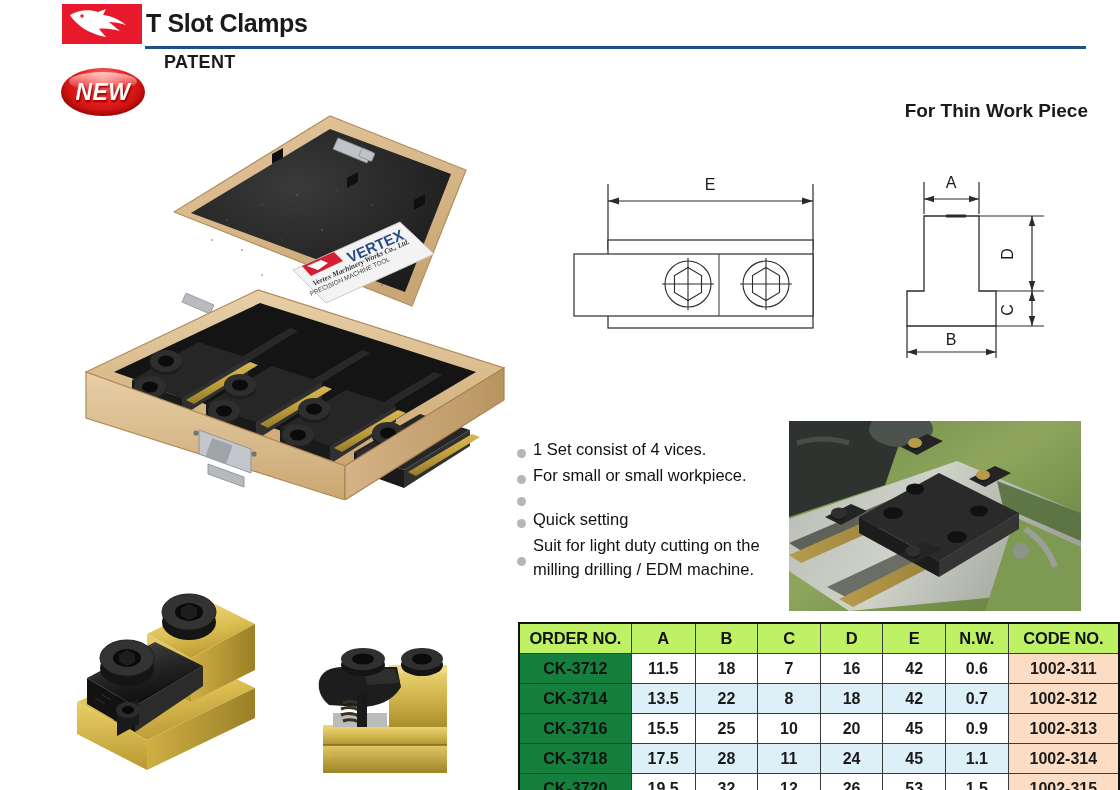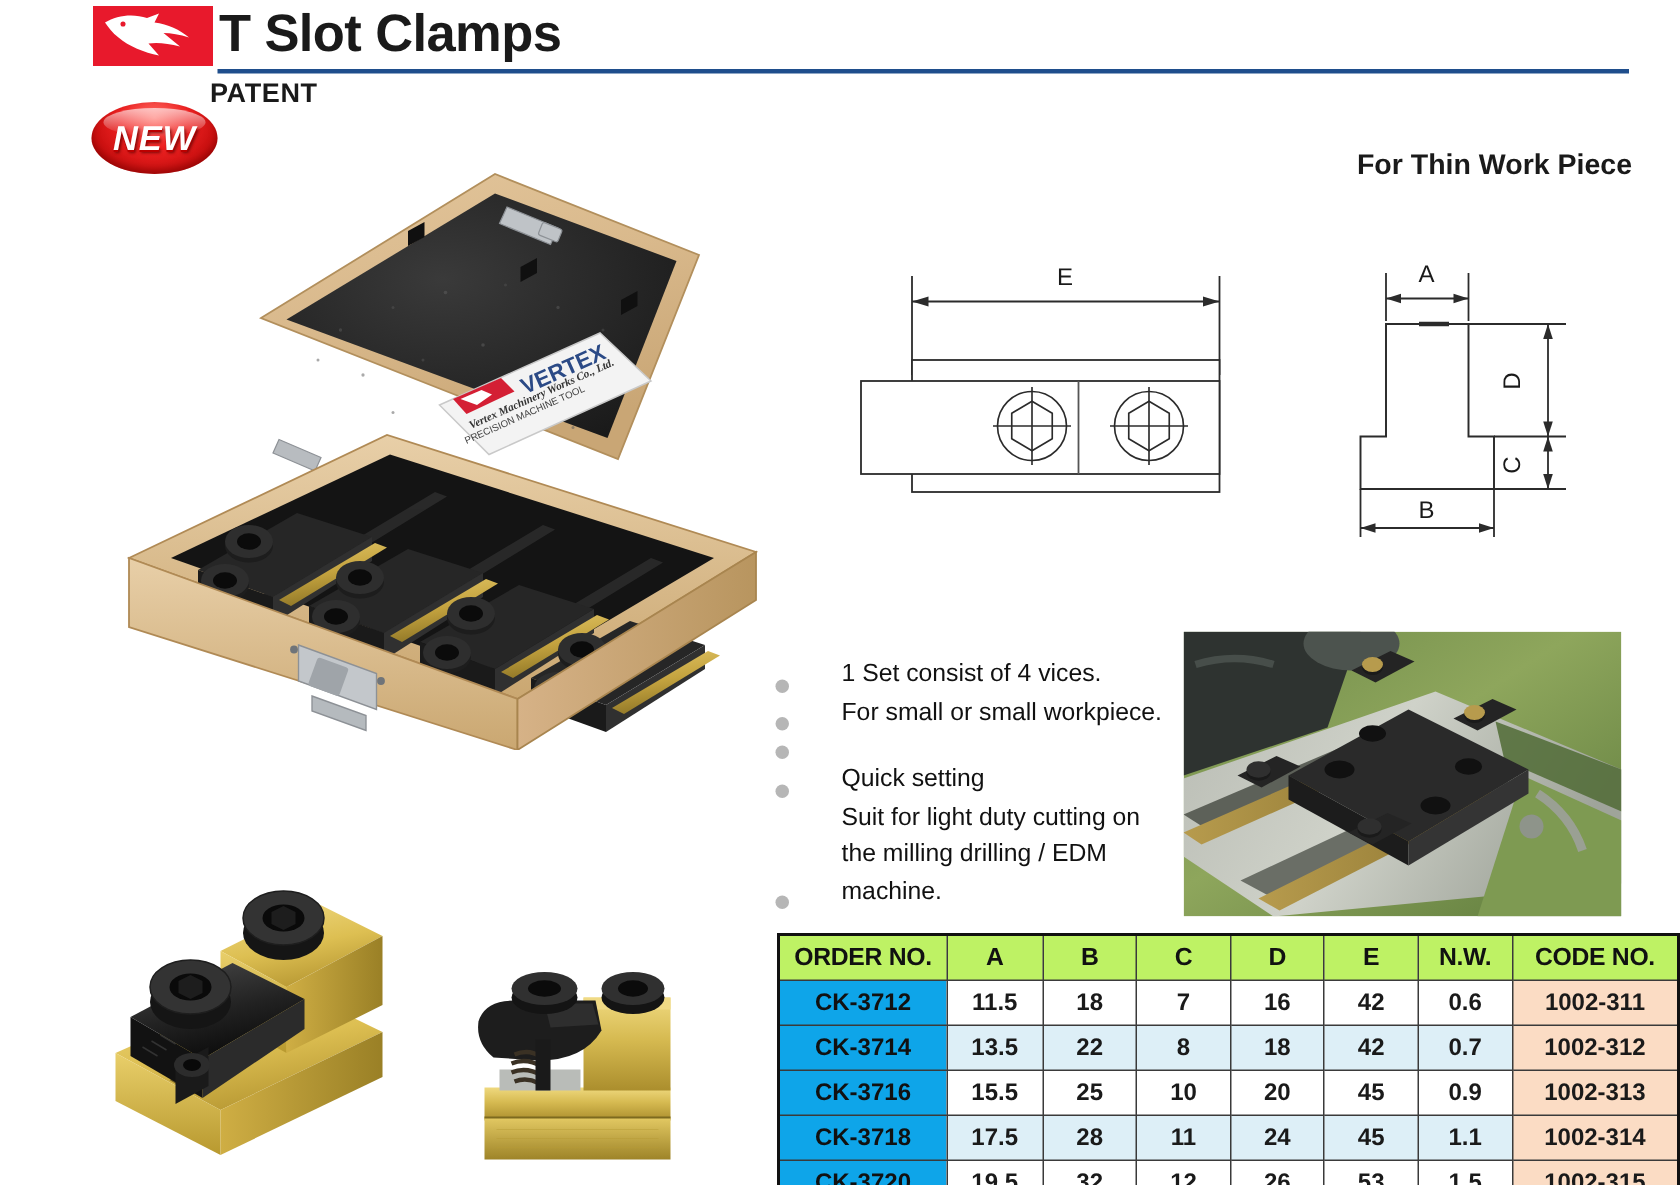--- a/index.html
+++ b/index.html
@@ -19,32 +19,32 @@
   .eagle-logo {
     position: absolute; left: 62px; top: 4px;
     width: 80px; height: 40px;
     background: #e8192c;
     overflow: hidden;
   }
   .eagle-logo svg { display: block; width: 80px; height: 40px; }
 
   .page-title {
     position: absolute; left: 146px; top: 2px;
-    font-size: 35px; font-weight: bold;
+    font-size: 25px; font-weight: bold;
     letter-spacing: -0.4px;
     line-height: 42px;
     white-space: nowrap;
   }
   .header-rule {
     position: absolute; left: 145px; top: 46px;
     width: 941px; height: 3px;
     background: #1f4e8c;
   }
   .patent-label {
-    position: absolute; left: 140px; top: 52px;
+    position: absolute; left: 164px; top: 52px;
     font-size: 18px; font-weight: bold;
     letter-spacing: 0.4px;
   }
   .header-right {
     position: absolute; right: 32px; top: 52px;
     font-size: 19px; font-weight: bold;
     white-space: nowrap;
     margin-top: 48px;
   }
 
@@ -91,23 +91,22 @@
     width: 210px; height: 205px;
   }
   .drawing-top svg, .drawing-side svg { display: block; width: 100%; height: 100%; }
 
   
   .features {
     position: absolute; left: 517px; top: 437px;
     width: 270px;
   }
   .feature-row {
-    display: flex; align-items: flex-end;
+    display: flex; align-items: center;
     margin-bottom: 1px;
-    gap: 28px;
   }
   .feature-dot {
     flex: 0 0 auto;
     width: 9px; height: 9px; border-radius: 50%;
     background: #b6b6b6;
     margin: 9px 7px 0 0;
   }
   .feature-text {
     font-size: 16.5px; line-height: 24.5px;
     color: #111;
@@ -153,21 +152,21 @@
     font-weight: bold;
     font-size: 16.5px;
     letter-spacing: -0.2px;
   }
   .spec-table thead th.th-order { width: 104px; }
   .spec-table thead th.th-code  { width: 104px; }
   .spec-table thead th.th-dim   { width: 58px; }
   .spec-table thead th.th-nw    { width: 56px; }
 
   .spec-table td.c-order {
-    background: #0ea5e9;
+    background: #15803d;
     font-weight: bold;
     color: #111;
   }
   .spec-table td.c-code {
     background: #fbdcc4;
   }
   .spec-table tr.row-alt td.c-val { background: #ddeff7; }
   .spec-table tr.row-base td.c-val { background: #ffffff; }
 </style>
 </head>

